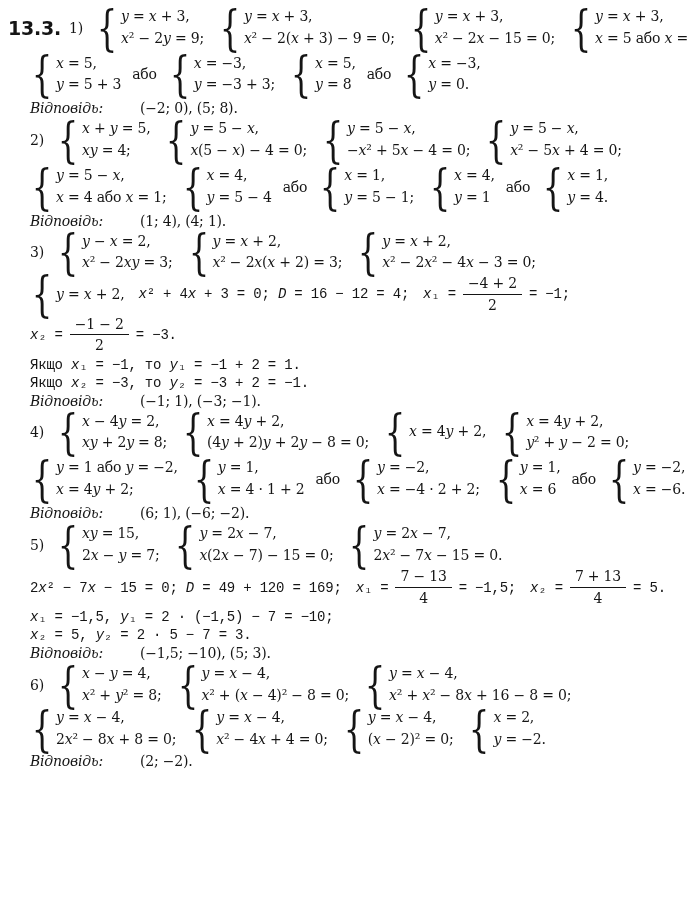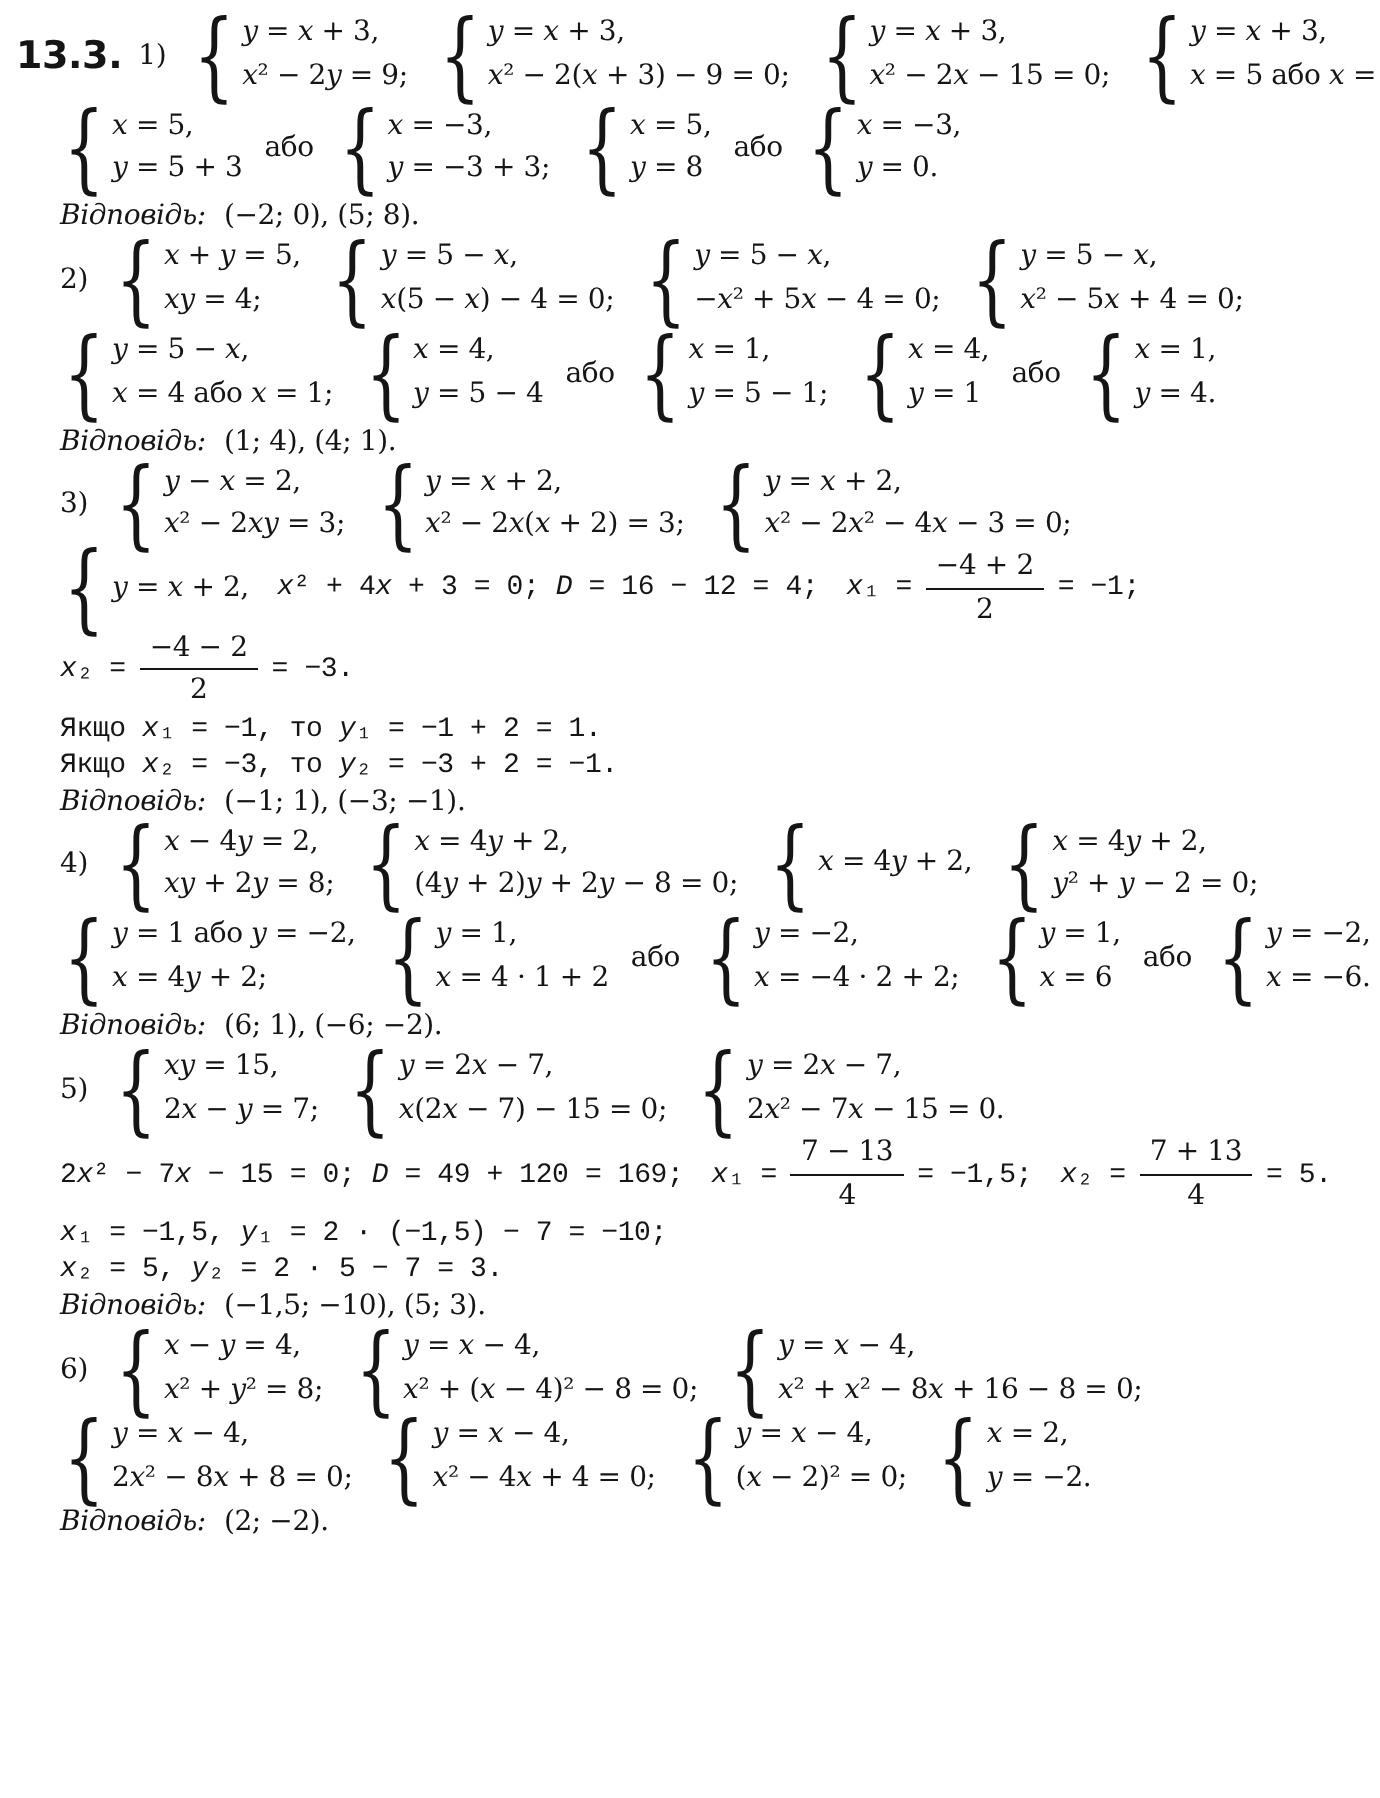--- a/index.html
+++ b/index.html
@@ -42,21 +42,21 @@
     font-weight: normal;
     line-height: 1;
     transform: scaleY(1.28) scaleX(0.85);
     transform-origin: center;
     margin-right: 2px;
   }
   .eqs { display: inline-flex; flex-direction: column; justify-content: center; }
   .eq { line-height: 1.55; white-space: nowrap; }
   .mtext { white-space: nowrap; font-family: Liberation Mono, monospace; }
   .conn { margin: 16px -3px; }
-  .answer { display: inline-flex; align-items: baseline; }
+  .answer { display: inline-flex; align-items: baseline; gap: 28px; }
   .answer-label { font-style: italic; margin-right: 9px; }
   .fracexpr { display: inline-flex; align-items: center; gap: 7px; }
   .frac {
     display: inline-flex;
     flex-direction: column;
     align-items: center;
     text-align: center;
   }
   .fnum {
     padding: 0 5px 1px 5px;
@@ -254,21 +254,21 @@
           <span class="fnum">−4 + 2</span>
           <span class="fden">2</span>
         </span>
         <span class="mtext">= −1;</span>
       </span>
     </div>
     <div class="row">
       <span class="fracexpr">
         <span class="mtext"><i>x</i>₂ =</span>
         <span class="frac">
-          <span class="fnum">−4 − 2</span>
+          <span class="fnum">−1 − 2</span>
           <span class="fden">2</span>
         </span>
         <span class="mtext">= −3.</span>
       </span>
     </div>
     <div class="row">
       <span class="mtext">Якщо <i>x</i>₁ = −1, то <i>y</i>₁ = −1 + 2 = 1.</span>
     </div>
     <div class="row">
       <span class="mtext">Якщо <i>x</i>₂ = −3, то <i>y</i>₂ = −3 + 2 = −1.</span>

